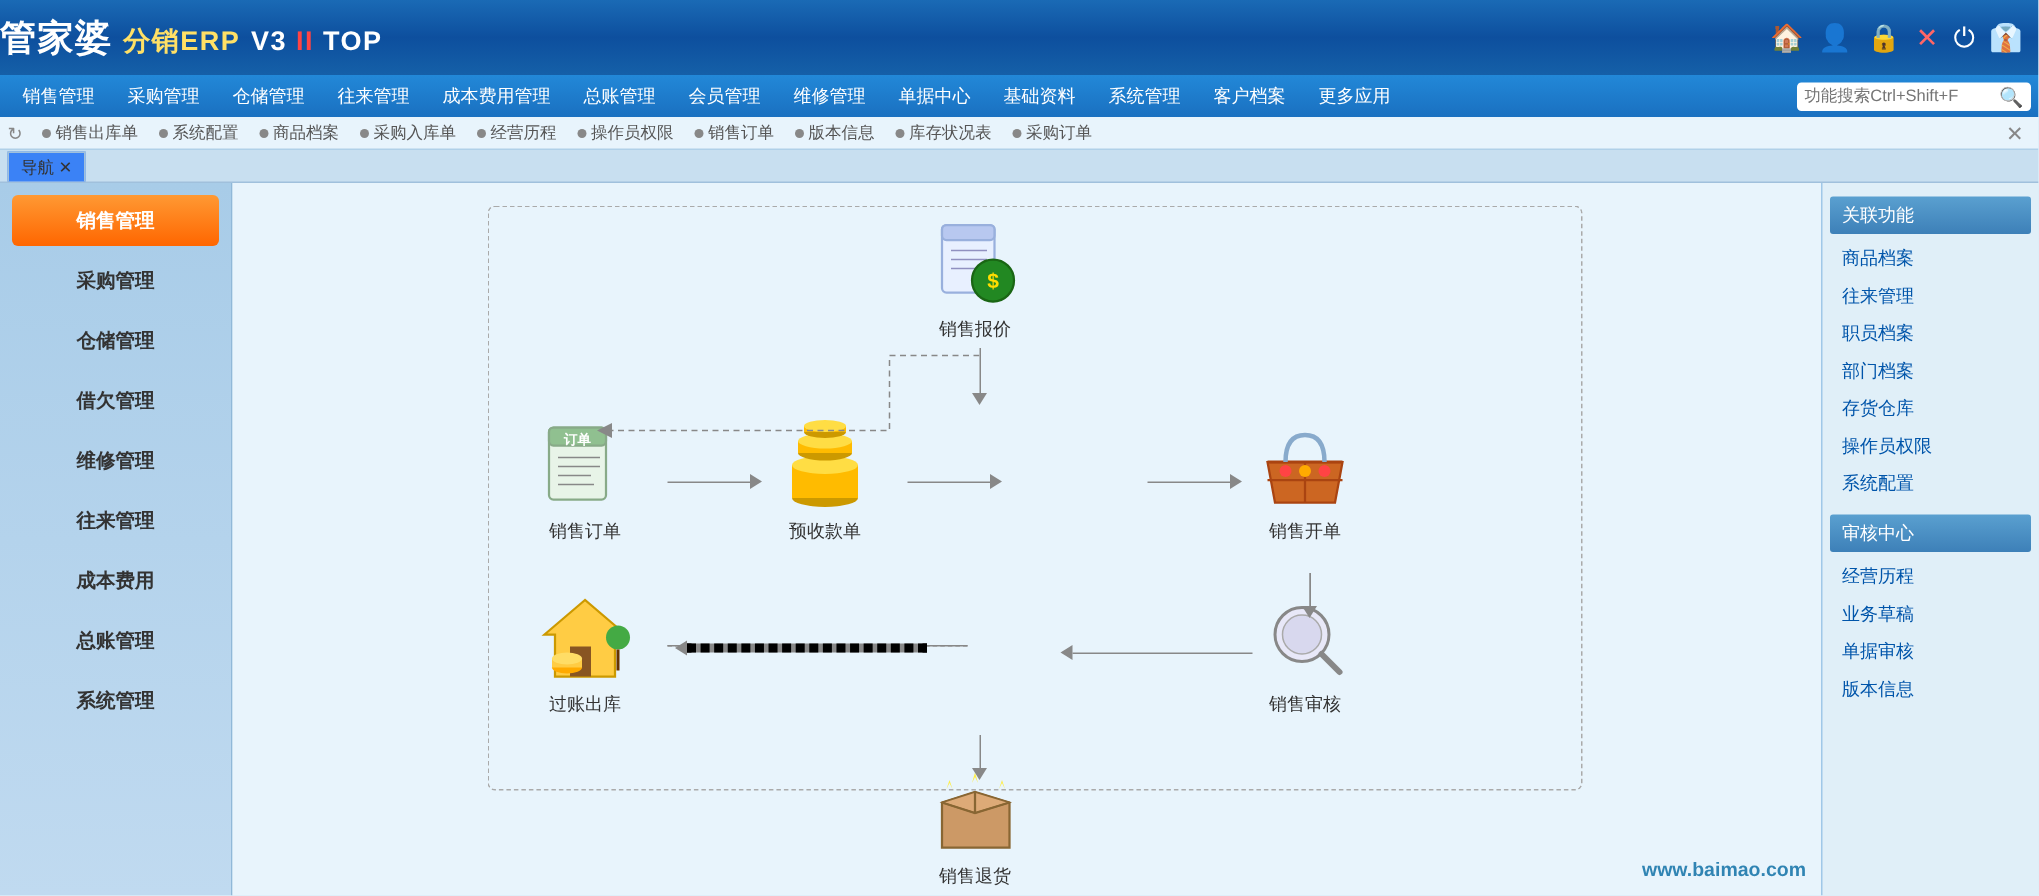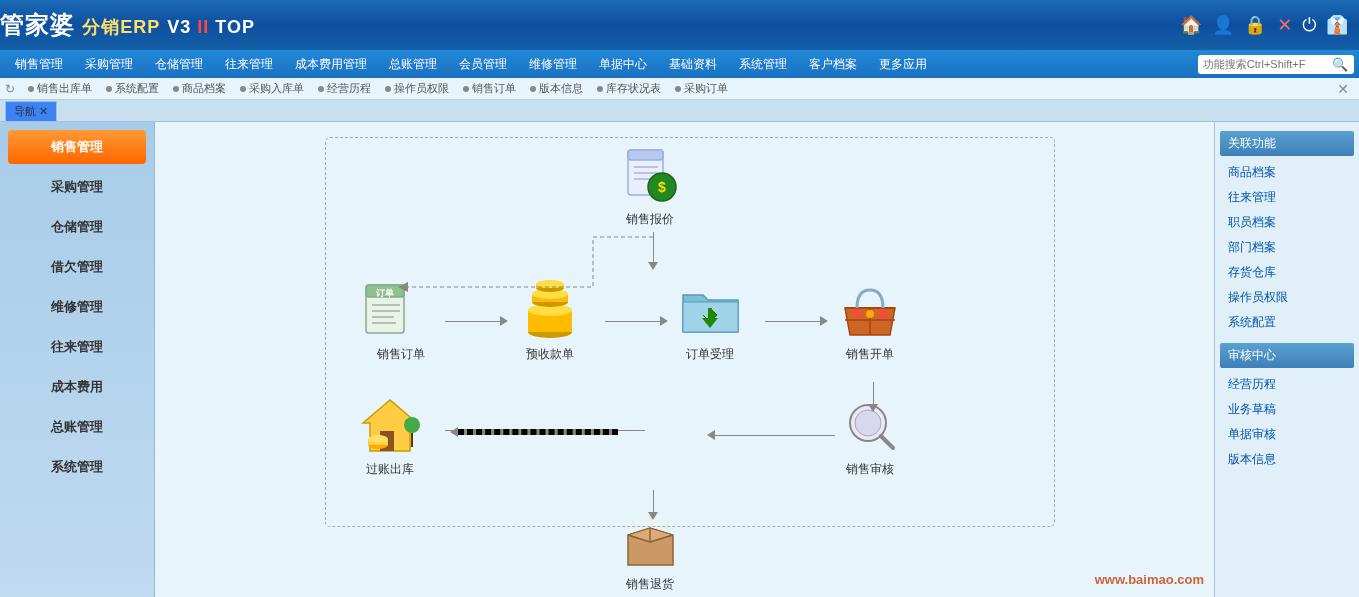--- a/index.html
+++ b/index.html
@@ -209,21 +209,21 @@
       color: #0055aa;
       cursor: pointer;
       text-decoration: none;
     }
 
     
     #watermark {
       position: absolute;
       bottom: 10px;
       right: 10px;
-      color: #c2410c;
+      color: #0369a1;
       font-size: 13px;
       font-weight: bold;
       opacity: 0.8;
       pointer-events: none;
     }
 
     
     .flow-dashed-box {
       position: absolute;
       border: 1px dashed #aaa;
@@ -353,21 +353,21 @@
           </svg>
         </div>
         <div class="flow-label">销售报价</div>
       </div>
 
       <div style="position:absolute; left:493px; top:110px; display:flex; flex-direction:column; align-items:center;">
         <div style="width:1px; height:30px; background:#888;"></div>
         <div style="width:0; height:0; border-left:5px solid transparent; border-right:5px solid transparent; border-top:8px solid #888;"></div>
       </div>
 
-      <div class="flow-item" style="left:200px; top:155px;align-items:flex-end;">
+      <div class="flow-item" style="left:200px; top:155px;">
         <div class="flow-icon">
           <svg width="65" height="60" viewBox="0 0 65 60">
             <rect x="8" y="5" width="38" height="48" rx="3" fill="#e8f4e8" stroke="#88aa88" stroke-width="1.5"></rect>
             <rect x="8" y="5" width="38" height="12" rx="3" fill="#90c090" stroke="#88aa88" stroke-width="1.5"></rect>
             <text x="27" y="16" text-anchor="middle" fill="#fff" font-size="9" font-weight="bold">订单</text>
             <line x1="14" y1="25" x2="42" y2="25" stroke="#888" stroke-width="1"></line>
             <line x1="14" y1="31" x2="42" y2="31" stroke="#888" stroke-width="1"></line>
             <line x1="14" y1="37" x2="36" y2="37" stroke="#888" stroke-width="1"></line>
             <line x1="14" y1="43" x2="38" y2="43" stroke="#888" stroke-width="1"></line>
           </svg>
@@ -396,34 +396,20 @@
           </svg>
         </div>
         <div class="flow-label">预收款单</div>
       </div>
 
       <div style="position:absolute; left:450px; top:194px; display:flex; align-items:center;">
         <div style="width:55px; height:1px; background:#888;"></div>
         <div style="width:0; height:0; border-top:5px solid transparent; border-bottom:5px solid transparent; border-left:8px solid #888;"></div>
       </div>
 
-      <div class="flow-item" style="left:520px; top:155px;">
-        <div class="flow-icon">
-          <svg width="65" height="60" viewBox="0 0 65 60">
-
-            <path d="M5 15 L5 52 L60 52 L60 20 L30 20 L25 15 Z" fill="#7bbfd8" stroke="#5599bb" stroke-width="1.5"></path>
-            <path d="M5 22 L60 22 L60 52 L5 52 Z" fill="#9fd3e8" stroke="#5599bb" stroke-width="1"></path>
-
-            <polygon points="32,28 32,42 25,35 32,42 39,35" fill="#228800" stroke="#116600" stroke-width="1"></polygon>
-            <line x1="32" y1="28" x2="32" y2="42" stroke="#228800" stroke-width="4"></line>
-            <polygon points="24,38 32,48 40,38" fill="#228800"></polygon>
-          </svg>
-        </div>
-        <div class="flow-label">订单受理</div>
-      </div>
 
       <div style="position:absolute; left:610px; top:194px; display:flex; align-items:center;">
         <div style="width:55px; height:1px; background:#888;"></div>
         <div style="width:0; height:0; border-top:5px solid transparent; border-bottom:5px solid transparent; border-left:8px solid #888;"></div>
       </div>
 
       <div class="flow-item" style="left:680px; top:155px;">
         <div class="flow-icon">
           <svg width="70" height="60" viewBox="0 0 70 60">
 

